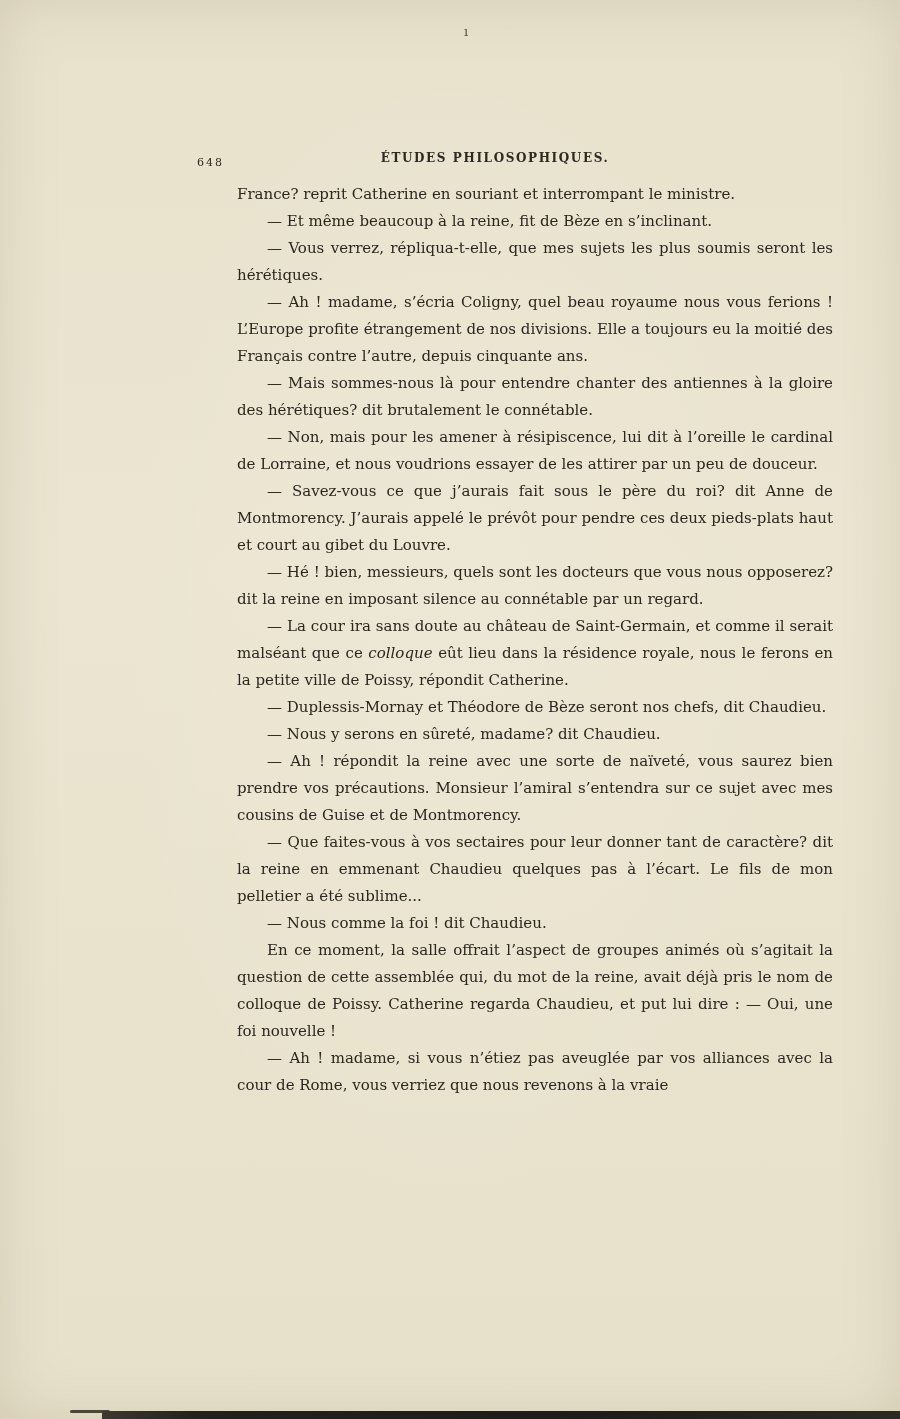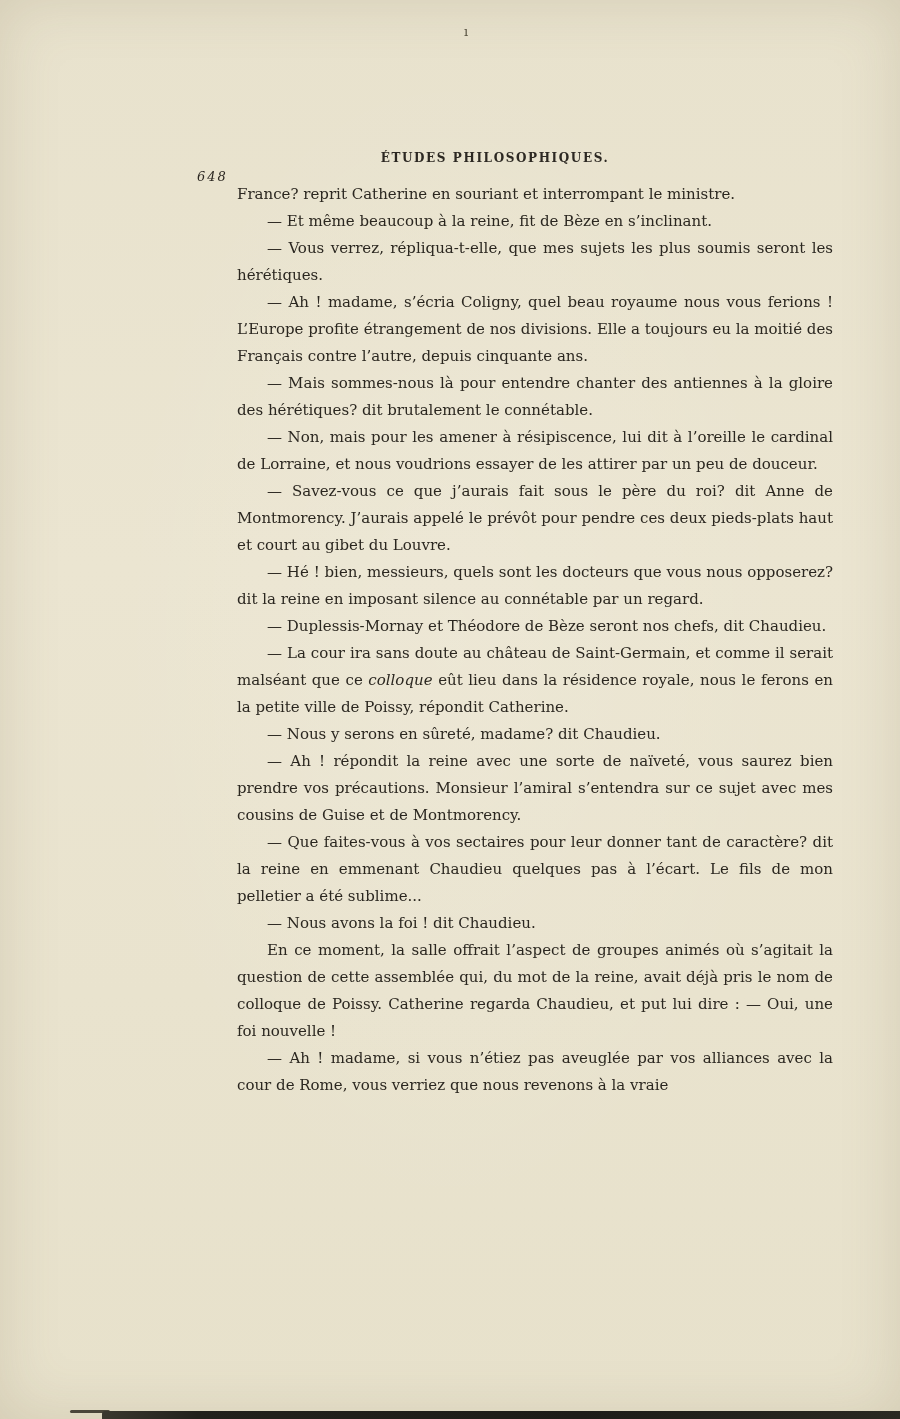--- a/index.html
+++ b/index.html
@@ -33,25 +33,24 @@
   .header {
     position: absolute;
     top: 151px;
     left: 197px;
     width: 596px;
     height: 24px;
   }
   .page-number {
     position: absolute;
     left: 0;
-    top: 18px;
-    font-size: 13px;
+    top: 5px;
+    font-size: 11px;
     letter-spacing: 2px;
     color: #2c2822;
-    font-style: italic;
   }
   .header-title {
     display: block;
     text-align: center;
     font-size: 12px;
     font-weight: bold;
     letter-spacing: 1.6px;
     color: #2c2822;
   }
   .text-block {
@@ -108,26 +107,26 @@
 
   <div class="text-block">
       <p class="para"><span>France? reprit Catherine en souriant et interrompant le ministre.</span></p>
       <p class="para indent"><span>— Et même beaucoup à la reine, fit de Bèze en s’inclinant.</span></p>
       <p class="para indent"><span>— Vous verrez, répliqua-t-elle, que mes sujets les plus soumis seront les hérétiques.</span></p>
       <p class="para indent"><span>— Ah ! madame, s’écria Coligny, quel beau royaume nous vous ferions ! L’Europe profite étrangement de nos divisions. Elle a toujours eu la moitié des Français contre l’autre, depuis cinquante ans.</span></p>
       <p class="para indent"><span>— Mais sommes-nous là pour entendre chanter des antiennes à la gloire des hérétiques? dit brutalement le connétable.</span></p>
       <p class="para indent"><span>— Non, mais pour les amener à résipiscence, lui dit à l’oreille le cardinal de Lorraine, et nous voudrions essayer de les attirer par un peu de douceur.</span></p>
       <p class="para indent"><span>— Savez-vous ce que j’aurais fait sous le père du roi? dit Anne de Montmorency. J’aurais appelé le prévôt pour pendre ces deux pieds-plats haut et court au gibet du Louvre.</span></p>
       <p class="para indent"><span>— Hé ! bien, messieurs, quels sont les docteurs que vous nous opposerez? dit la reine en imposant silence au connétable par un regard.</span></p>
+      <p class="para indent"><span>— La cour ira sans doute au château de Saint-Germain, et comme il serait malséant que ce </span><span class="it">colloque</span><span> eût lieu dans la résidence royale, nous le ferons en la petite ville de Poissy, répondit Catherine.</span></p>
       <p class="para indent"><span>— Duplessis-Mornay et Théodore de Bèze seront nos chefs, dit Chaudieu.</span></p>
-      <p class="para indent"><span>— La cour ira sans doute au château de Saint-Germain, et comme il serait malséant que ce </span><span class="it">colloque</span><span> eût lieu dans la résidence royale, nous le ferons en la petite ville de Poissy, répondit Catherine.</span></p>
       <p class="para indent"><span>— Nous y serons en sûreté, madame? dit Chaudieu.</span></p>
       <p class="para indent"><span>— Ah ! répondit la reine avec une sorte de naïveté, vous saurez bien prendre vos précautions. Monsieur l’amiral s’entendra sur ce sujet avec mes cousins de Guise et de Montmorency.</span></p>
       <p class="para indent"><span>— Que faites-vous à vos sectaires pour leur donner tant de caractère? dit la reine en emmenant Chaudieu quelques pas à l’écart. Le fils de mon pelletier a été sublime...</span></p>
-      <p class="para indent"><span>— Nous avons la foi ! dit Chaudieu.</span></p>
+      <p class="para indent"><span>— Nous comme la foi ! dit Chaudieu.</span></p>
       <p class="para indent"><span>En ce moment, la salle offrait l’aspect de groupes animés où s’agitait la question de cette assemblée qui, du mot de la reine, avait déjà pris le nom de colloque de Poissy. Catherine regarda Chaudieu, et put lui dire : — Oui, une foi nouvelle !</span></p>
       <p class="para indent"><span>— Ah ! madame, si vous n’étiez pas aveuglée par vos alliances avec la cour de Rome, vous verriez que nous revenons à la vraie</span></p>
     </div>
 
   <div class="bottom-edge-tail"></div>
   <div class="bottom-edge"></div>
 
 </div>
 
 </body></html>

